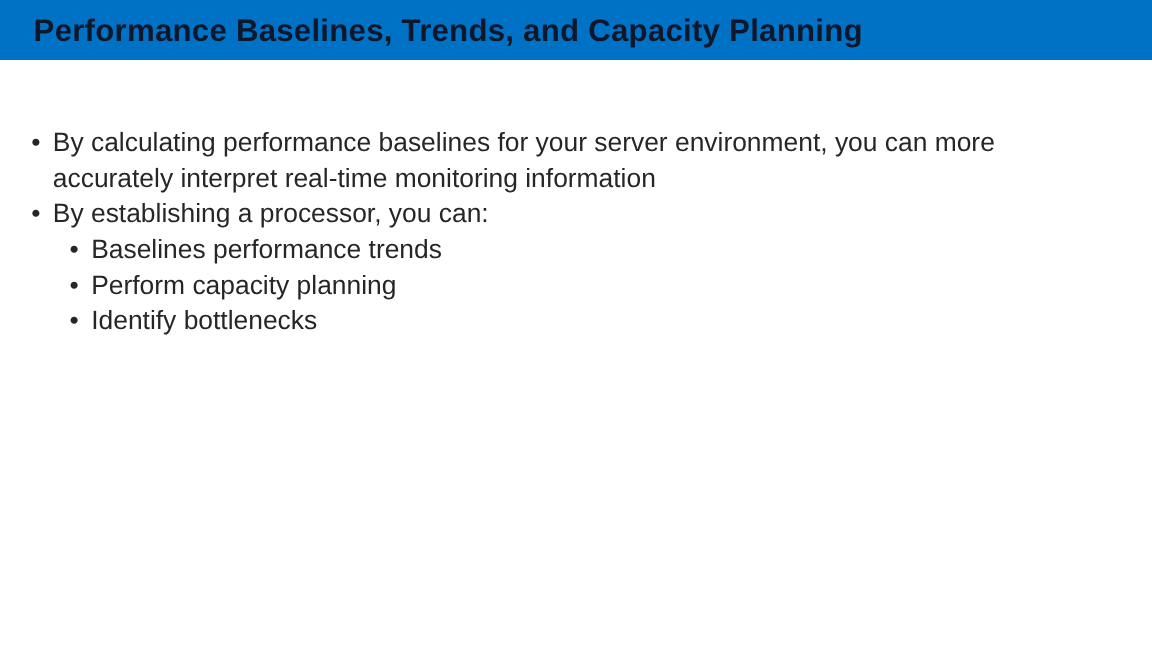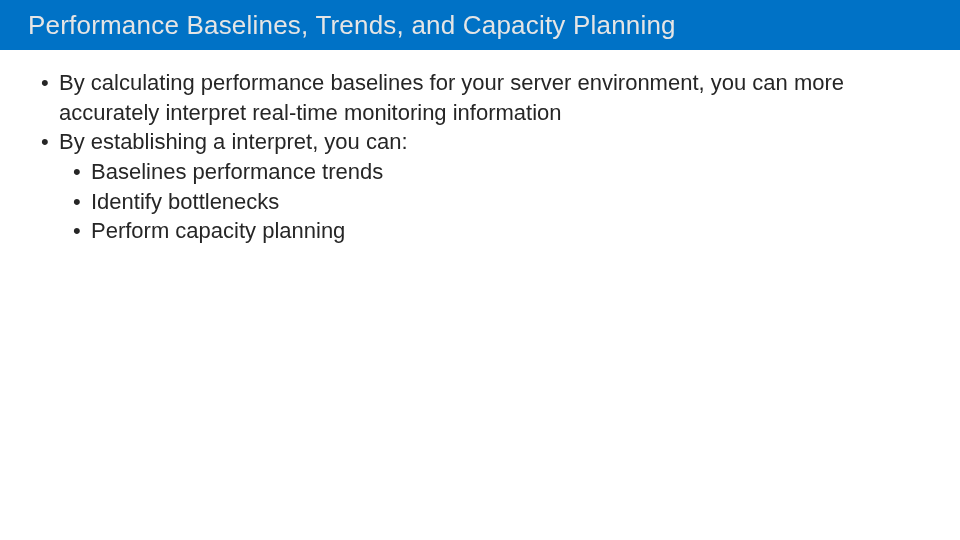--- a/index.html
+++ b/index.html
@@ -1,20 +1,20 @@
 <!DOCTYPE html>
 <html><head>
 <meta charset="utf-8">
 <style>
   * { margin: 0; padding: 0; box-sizing: border-box; }
   html, body { width: 960px; height: 540px; font-family: "Segoe UI Light", "Segoe UI", Arial, sans-serif; background: #fff; color: #333; }
   .slide { width: 960px; height: 540px; position: relative; }
   .title-bar { background: #0072C6; height: 50px; display: flex; align-items: center; padding-left: 28px; }
-  .title-bar h1 { color: #e5e5e5; font-weight: 400; font-size: 26px; letter-spacing: 0.2px; }
-  .content { padding: 18px 34px 0 41px; }
+  .title-bar h1 { color: #0f172a; font-weight: 700; font-size: 26px; letter-spacing: 0.2px; }
+  .content { padding: 18px 34px 0 26px; margin-top: 36px; }
   ul.bullets { list-style: none; }
   ul.bullets > li { position: relative; padding-left: 18px; font-size: 22px; font-weight: 300; line-height: 1.35; color: #262626; margin-bottom: 0px; }
   ul.bullets > li::before { content: "•"; position: absolute; left: 0; top: 0; color: #262626; font-size: 22px; }
   ul.sub { list-style: none; margin-top: 0px; }
   ul.sub > li { position: relative; padding-left: 18px; margin-left: 14px; font-size: 22px; font-weight: 300; line-height: 1.35; color: #262626; }
   ul.sub > li::before { content: "•"; position: absolute; left: 0; top: 0; color: #262626; font-size: 22px; }
 </style>
 </head>
 <body>
 <div class="slide">
@@ -22,22 +22,22 @@
   <div class="title-bar">
     <h1>Performance Baselines, Trends, and Capacity Planning</h1>
   </div>
 
   <div class="content">
     <ul class="bullets">
       <li>
         <span>By calculating performance baselines for your server environment, you can more accurately interpret real-time monitoring information</span>
       </li>
       <li>
-        <span>By establishing a interpret, you can:</span>
+        <span>By establishing a processor, you can:</span>
         <ul class="sub">
           <li><span>Baselines performance trends</span></li>
+          <li><span>Perform capacity planning</span></li>
           <li><span>Identify bottlenecks</span></li>
-          <li><span>Perform capacity planning</span></li>
         </ul>
       </li>
     </ul>
   </div>
 </div>
 
 </body></html>

